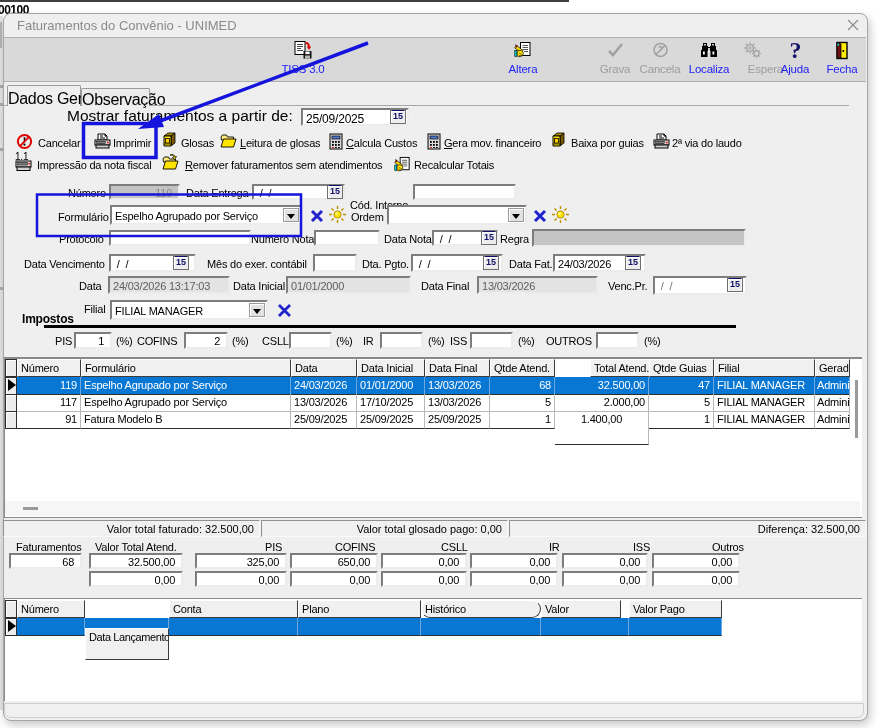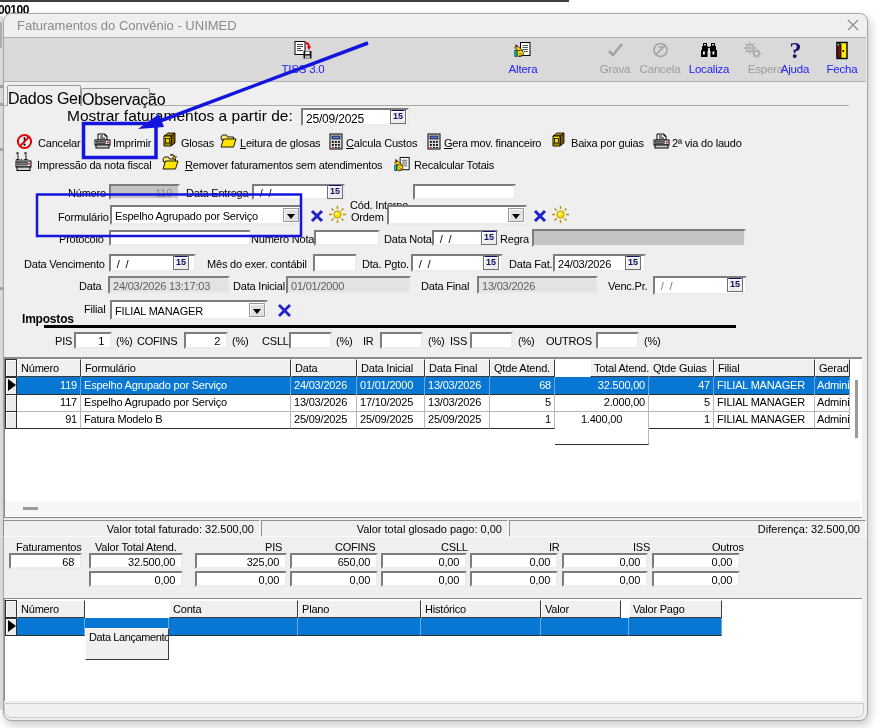--- a/index.html
+++ b/index.html
@@ -448,21 +448,21 @@
     <div class="fld rt" style="left:652px;top:571px;width:88px;height:16px;">0,00&nbsp;</div>
   </div>
 
 <div class="abs" style="left:4px;top:598px;width:858px;height:103px;background:#fff;border-top:1px solid #8a8a8a;border-left:1px solid #8a8a8a;box-sizing:border-box;"></div>
 <div id="grid2">
     <div class="mk" style="left:5px;top:600px;width:12px;height:18px;"></div>
     <div class="gh" style="left:17px;top:600px;width:68px;height:18px;">Número</div>
     <div class="gh" style="left:85px;top:628px;width:84px;height:32px;letter-spacing:-0.4px;">Data Lançamento</div>
     <div class="gh" style="left:169px;top:600px;width:129px;height:18px;">Conta</div>
     <div class="gh" style="left:298px;top:600px;width:123px;height:18px;">Plano</div>
-    <div class="gh" style="left:421px;top:600px;width:120px;height:18px;">Histórico</div>
+    <div class="gh" style="left:421px;top:600px;width:120px;height:18px;border-radius:9px;">Histórico</div>
     <div class="gh" style="left:541px;top:600px;width:80px;height:18px;">Valor</div>
     <div class="gh" style="left:629px;top:600px;width:93px;height:18px;">Valor Pago</div>
     <div class="mk" style="left:5px;top:618px;width:12px;height:18px;"><svg width="10" height="13" style="margin:1px 0 0 1px;">
         <path d="M1,0 L9,6 L1,12 z" fill="#000"></path>
       </svg></div>
     <div class="gc sel" style="left:17px;top:618px;width:68px;height:18px;border-bottom:1px solid #2e2e2e;"></div>
     <div class="gc sel" style="left:85px;top:618px;width:84px;height:18px;border-bottom:1px solid #2e2e2e;"></div>
     <div class="gc sel" style="left:169px;top:618px;width:129px;height:18px;border-bottom:1px solid #2e2e2e;"></div>
     <div class="gc sel" style="left:298px;top:618px;width:123px;height:18px;border-bottom:1px solid #2e2e2e;"></div>
     <div class="gc sel" style="left:421px;top:618px;width:120px;height:18px;border-bottom:1px solid #2e2e2e;"></div>

